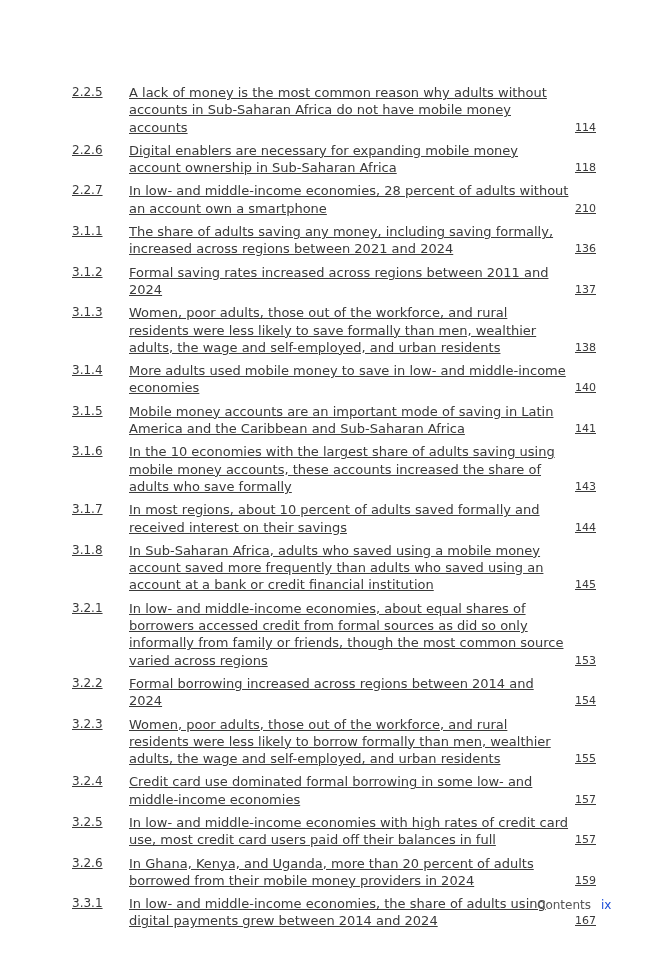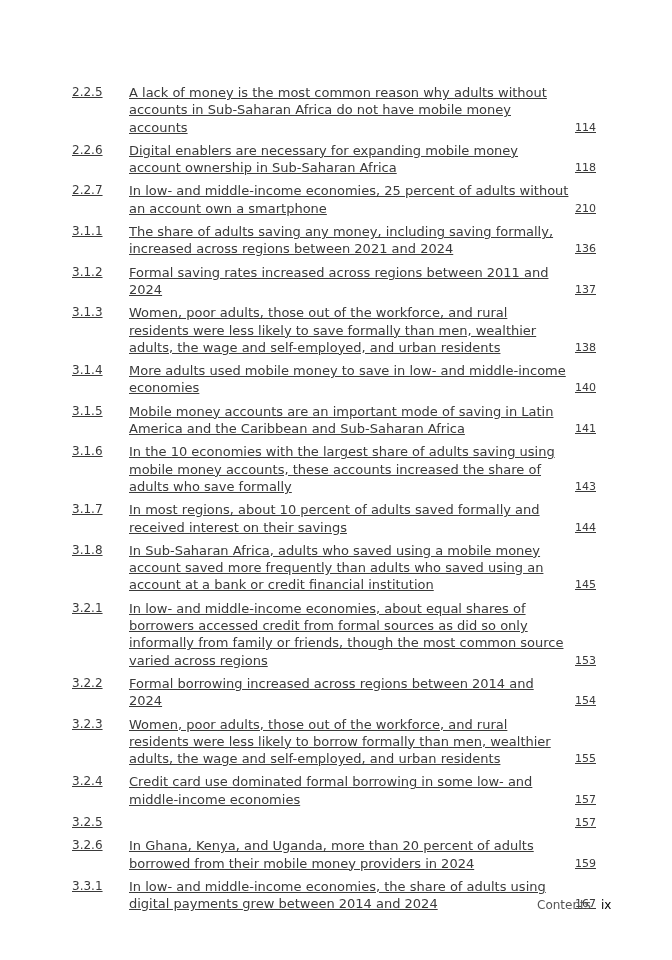--- a/index.html
+++ b/index.html
@@ -4,39 +4,39 @@
 <style>
   html, body { margin: 0; padding: 0; background: #ffffff; }
   body { width: 672px; height: 960px; position: relative; overflow: hidden;
          font-family: "DejaVu Sans", sans-serif; color: #3a3a3a; }
   .toc { position: absolute; left: 72px; top: 84px; width: 540px; text-decoration: underline; }
   .entry { display: flex; align-items: flex-end; margin-bottom: 6px; }
   .num { width: 57px; flex: none; font-size: 12px; line-height: 17.3px; align-self: flex-start; }
   .title { width: 440px; flex: none; font-size: 13px; line-height: 17.3px; }
   .page { flex: 1; text-align: right; font-size: 11px; line-height: 17.3px; padding-right: 16px; }
   .footer { position: absolute; left: 537px; top: 898px; font-size: 12px; color: #555; }
-  .footer .pg { color: #000000; margin-left: 10px; }
+  .footer .pg { color: #1d4ed8; margin-left: 10px; }
 </style>
 </head>
 <body>
 
 <div class="toc" id="toc">
     <div class="entry">
       <span class="num">2.2.5</span>
       <span class="title">A lack of money is the most common reason why adults without accounts in Sub-Saharan Africa do not have mobile money accounts</span>
       <span class="page">114</span>
     </div>
     <div class="entry">
       <span class="num">2.2.6</span>
       <span class="title">Digital enablers are necessary for expanding mobile money account ownership in Sub-Saharan Africa</span>
       <span class="page">118</span>
     </div>
     <div class="entry">
       <span class="num">2.2.7</span>
-      <span class="title">In low- and middle-income economies, 25 percent of adults without an account own a smartphone</span>
+      <span class="title">In low- and middle-income economies, 28 percent of adults without an account own a smartphone</span>
       <span class="page">210</span>
     </div>
     <div class="entry">
       <span class="num">3.1.1</span>
       <span class="title">The share of adults saving any money, including saving formally, increased across regions between 2021 and 2024</span>
       <span class="page">136</span>
     </div>
     <div class="entry">
       <span class="num">3.1.2</span>
       <span class="title">Formal saving rates increased across regions between 2011 and 2024</span>
@@ -87,20 +87,21 @@
       <span class="title">Women, poor adults, those out of the workforce, and rural residents were less likely to borrow formally than men, wealthier adults, the wage and self-employed, and urban residents</span>
       <span class="page">155</span>
     </div>
     <div class="entry">
       <span class="num">3.2.4</span>
       <span class="title">Credit card use dominated formal borrowing in some low- and middle-income economies</span>
       <span class="page">157</span>
     </div>
     <div class="entry">
       <span class="num">3.2.5</span>
+      <span class="title">In low- and middle-income economies with high rates of credit card use, most credit card users paid off their balances in full</span>
       <span class="page">157</span>
     </div>
     <div class="entry">
       <span class="num">3.2.6</span>
       <span class="title">In Ghana, Kenya, and Uganda, more than 20 percent of adults borrowed from their mobile money providers in 2024</span>
       <span class="page">159</span>
     </div>
     <div class="entry">
       <span class="num">3.3.1</span>
       <span class="title">In low- and middle-income economies, the share of adults using digital payments grew between 2014 and 2024</span>

